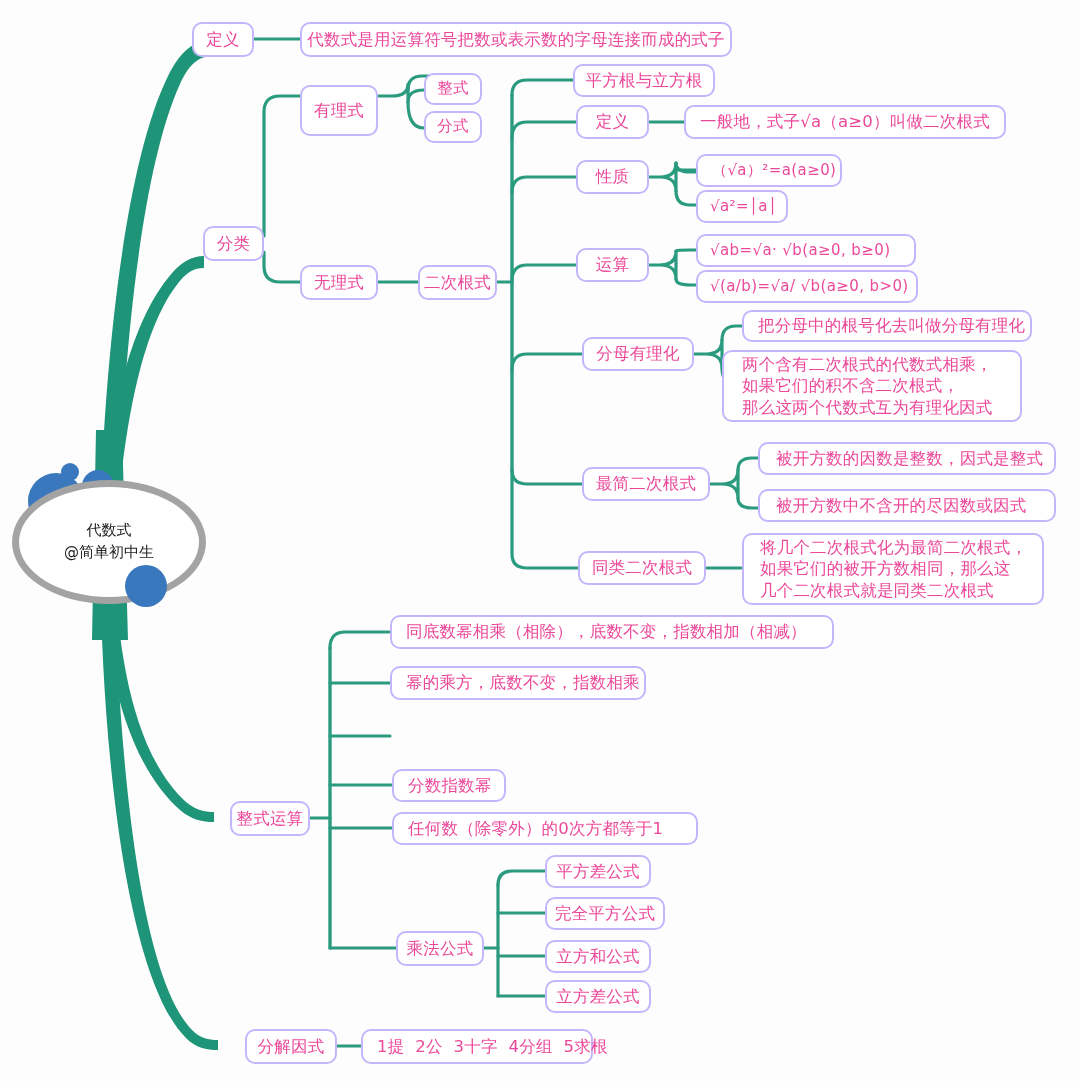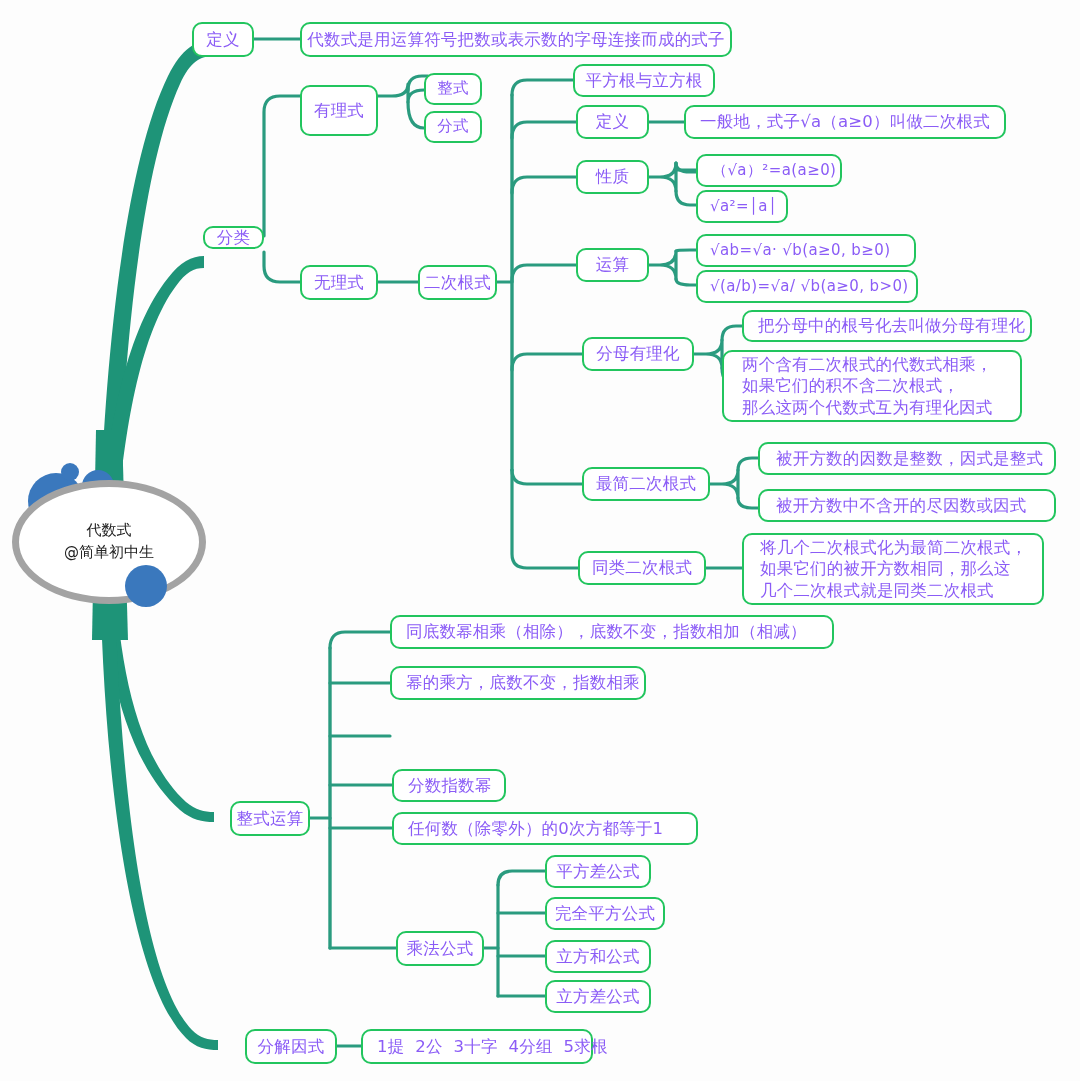--- a/index.html
+++ b/index.html
@@ -10,23 +10,23 @@
     overflow:hidden;
     position:relative;
   }
   #canvas{position:absolute;left:0;top:0;width:1080px;height:1081px;}
   svg.links{position:absolute;left:0;top:0;width:1080px;height:1081px;pointer-events:none;}
 
   .node{
     position:absolute;
     box-sizing:border-box;
     background:#ffffff;
-    border:2px solid #22c55e;
+    border:2px solid #c4b5fd;
     border-radius:10px;
-    color:#8b5cf6;
+    color:#ec4899;
     display:flex;
     align-items:center;
     justify-content:center;
     white-space:pre;
     line-height:1.28;
     padding:3px 9px;
     letter-spacing:0.2px;
   }
   .node.left{justify-content:flex-start;}
   .n-sm{font-size:15.5px;text-align:right;}
@@ -170,21 +170,21 @@
     </div>
   </div>
 
   <div class="node n-md" style="left:192px;top:22px;width:62px;height:35px;">
     <span>定义</span>
   </div>
   <div class="node n-md" style="left:300px;top:22px;width:432px;height:35px;">
     <span>代数式是用运算符号把数或表示数的字母连接而成的式子</span>
   </div>
 
-  <div class="node n-md" style="left:203px;top:226px;width:61px;height:23px;">
+  <div class="node n-md" style="left:203px;top:226px;width:61px;height:35px;">
     <span>分类</span>
   </div>
 
   <div class="node n-md" style="left:300px;top:85px;width:78px;height:51px;">
     <span>有理式</span>
   </div>
   <div class="node n-sm" style="left:424px;top:73px;width:58px;height:32px;">
     <span>整式</span>
   </div>
   <div class="node n-sm" style="left:424px;top:111px;width:58px;height:32px;">

